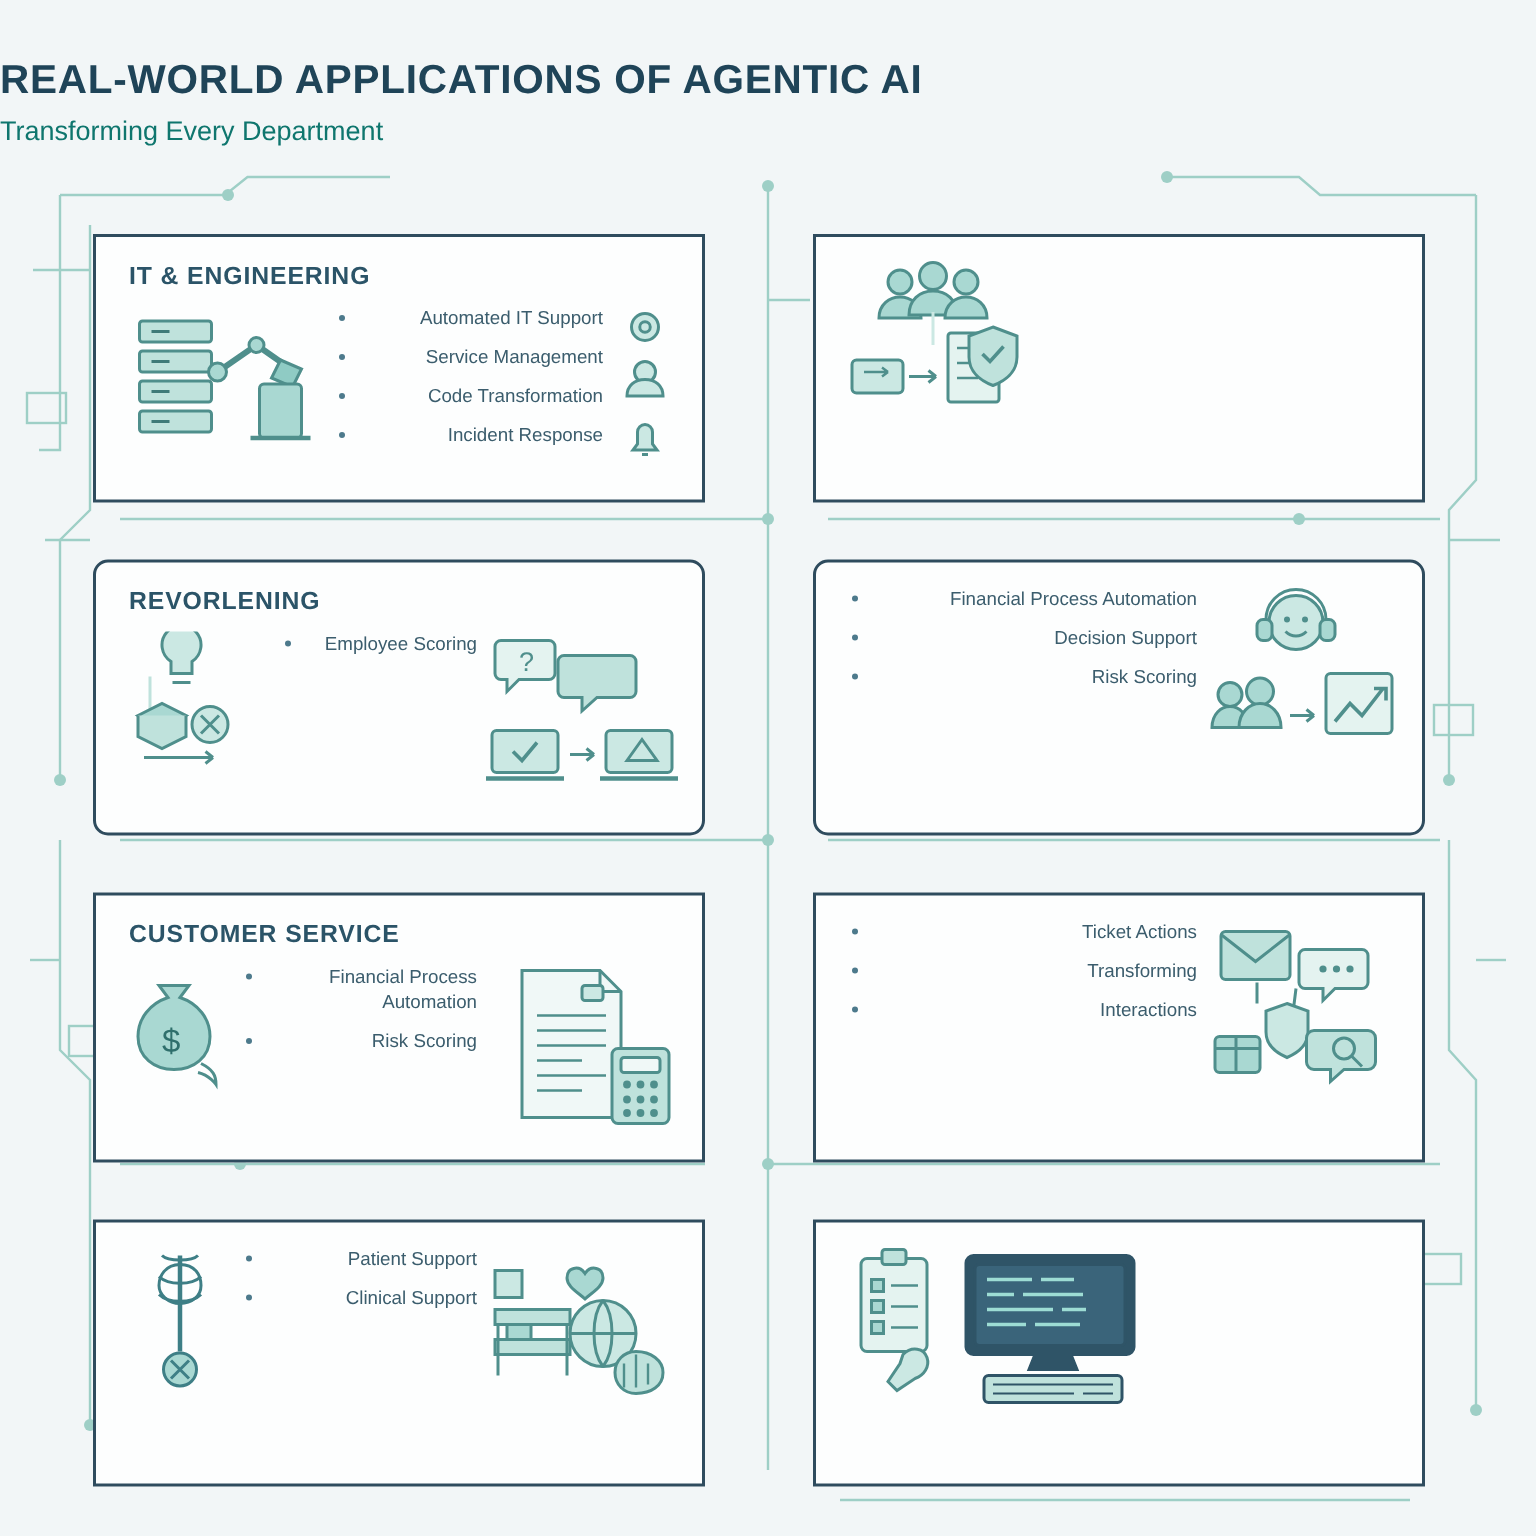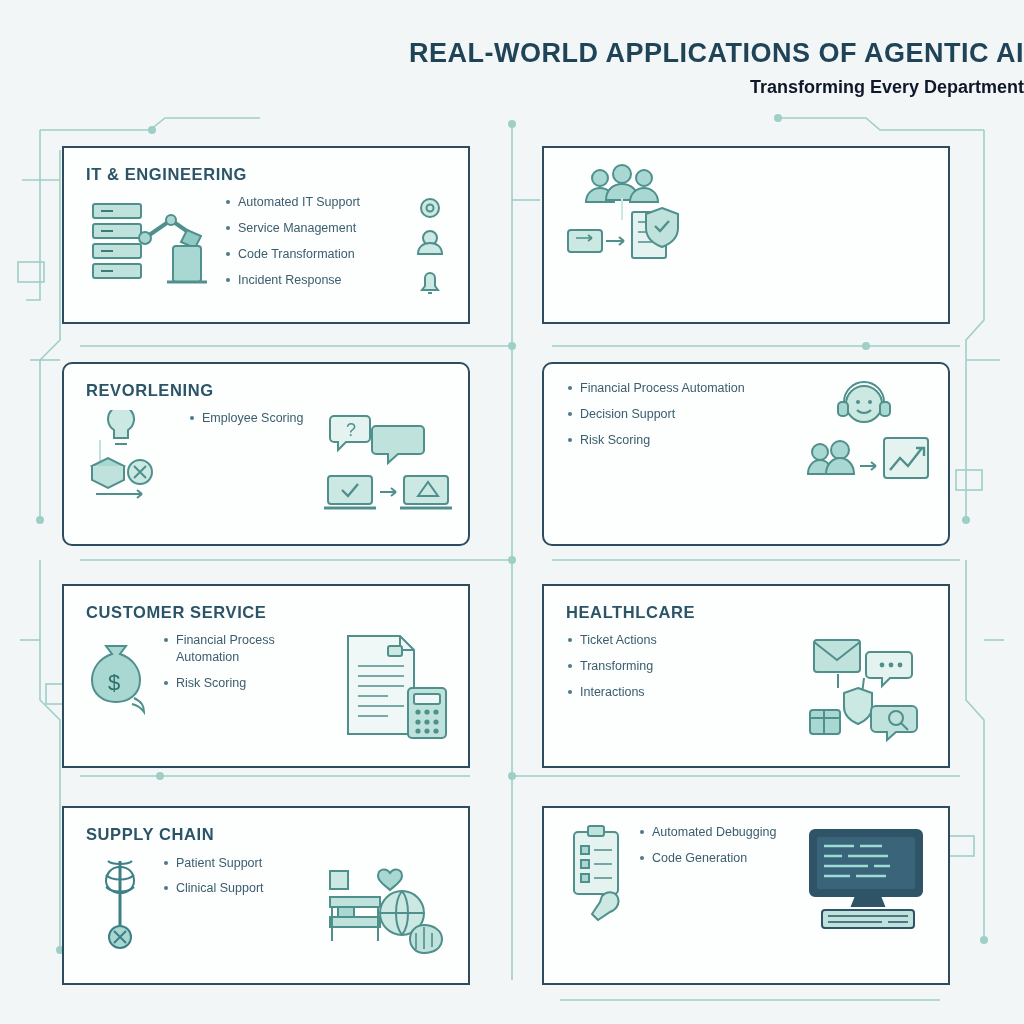--- a/index.html
+++ b/index.html
@@ -6,49 +6,49 @@
   body{
     width:1024px;height:1024px;
     background:#f2f6f7;
     font-family:"Liberation Sans", sans-serif;
     color:#2a4a5a;
     position:relative;
     overflow:hidden;
   }
   #circuit-bg{position:absolute;left:0;top:0;width:1024px;height:1024px;pointer-events:none;}
   .page{position:relative;width:1024px;height:1024px;box-sizing:border-box;}
-  .header{padding-top:38px;text-align:right;}
+  .header{padding-top:38px;text-align:left;}
   .title{
     font-size:27px;letter-spacing:0.5px;font-weight:bold;color:#1f4458;
     margin:0 0 8px 0;text-transform:uppercase;
   }
-  .subtitle{font-size:18px;color:#0f172a;margin:0;font-weight:bold;}
+  .subtitle{font-size:18px;color:#0f766e;margin:0;font-weight:normal;}
   .grid{
-    position:absolute;left:62px;top:146px;width:908px;
+    position:absolute;left:62px;top:156px;width:908px;
     display:grid;grid-template-columns:408px 408px;column-gap:72px;row-gap:38px;
   }
   .card{
     position:relative;
     border:2px solid #2f4c5e;
     background:#fdfefe;
     box-sizing:border-box;
     padding:16px 16px 14px 22px;
     min-height:178px;
     display:flex;flex-direction:column;
   }
   .card.tall{min-height:182px;border-radius:10px;}
   .card-title{
     font-size:16.5px;font-weight:bold;color:#2b5468;letter-spacing:0.6px;
     text-transform:uppercase;margin:0 0 10px 0;line-height:1.22;
   }
   .card-body{display:flex;flex:1;gap:6px;align-items:flex-start;}
   .bullets{list-style:none;margin:0;padding:0;flex:1;}
   .bullets li{
     font-size:12.5px;color:#3b5d6d;line-height:1.35;margin:0 0 9px 0;
-    padding-left:14px;position:relative;
+    padding-left:14px;position:relative;text-align:right;
   }
   .bullets li:before{
     content:"";position:absolute;left:2px;top:6px;width:4px;height:4px;border-radius:50%;
     background:#4d7a8c;
   }
   .art{width:128px;flex:0 0 128px;display:flex;align-items:center;justify-content:center;}
   .art.left{order:-1;margin-right:4px;}
   .art svg{display:block;}
 </style>
 </head>
@@ -279,21 +279,20 @@
               <circle cx="94" cy="99" r="2.6"></circle>
                 <circle cx="103" cy="99" r="2.6"></circle>
                 <circle cx="112" cy="99" r="2.6"></circle>
             </g>
           </svg>
         </div>
       </div>
     </div>
 
     <div class="card">
-      <h2 class="card-title">HEALTHLCARE</h2>
       <div class="card-body">
         <ul class="bullets">
           <li>Ticket Actions</li>
           <li>Transforming</li>
           <li>Interactions</li>
         </ul>
         <div class="art">
           <svg width="128" height="120" viewBox="0 0 128 120" fill="none" stroke="#4f8f8c" stroke-width="2">
             <rect x="10" y="8" width="46" height="32" rx="3" fill="#bfe2dc"></rect>
             <path d="M10 10l23 18 23-18"></path>
@@ -309,21 +308,20 @@
               <path d="M6 86h30M20 78v24"></path>
             <path d="M72 74h36a5 5 0 0 1 5 5v16a5 5 0 0 1-5 5H92l-9 8v-8H72a5 5 0 0 1-5-5V79a5 5 0 0 1 5-5z" fill="#bfe2dc"></path>
             <circle cx="92" cy="86" r="7"></circle>
               <path d="M97 91l7 7"></path>
           </svg>
         </div>
       </div>
     </div>
 
     <div class="card">
-      <h2 class="card-title">SUPPLY CHAIN</h2>
       <div class="card-body">
         <div style="width:70px;flex:0 0 70px">
           <svg width="70" height="102" viewBox="0 0 70 102" fill="none" stroke="#3e7f86" stroke-width="2">
             <path d="M34 6v64" stroke-width="3"></path>
             <path d="M34 12c-10 0-14 8-14 14s6 12 14 12 14-5 14-12-4-14-14-14z"></path>
             <path d="M20 20c6 6 22 6 28 0M20 32c6 6 22 6 28 0"></path>
             <path d="M22 6c4 4 20 4 24 0"></path>
             <circle cx="34" cy="82" r="11" fill="#a9d8d2"></circle>
               <path d="M28 76l12 12M40 76l-12 12"></path>
           </svg>
@@ -359,24 +357,20 @@
                 <rect x="15" y="22" width="8" height="8"></rect>
                 <rect x="15" y="36" width="8" height="8"></rect>
                 <rect x="15" y="50" width="8" height="8"></rect>
               </g>
             <g stroke-width="1.6">
                 <path d="M28 26h18M28 40h18M28 54h18"></path>
               </g>
             <path d="M36 72c6-6 14-4 16 2s-2 12-8 14l-12 8-6-6 8-12z" fill="#cbe8e3"></path>
           </svg>
         </div>
-        <ul class="bullets">
-          <li>Automated Debugging</li>
-          <li>Code Generation</li>
-        </ul>
         <div class="art">
           <svg width="128" height="112" viewBox="0 0 128 112" fill="none" stroke="#2f5467" stroke-width="2">
             <rect x="6" y="6" width="112" height="66" rx="5" fill="#2f5467"></rect>
             <rect x="12" y="12" width="100" height="54" rx="3" fill="#3a647a"></rect>
             <g stroke="#9ddcd4" stroke-width="2.4">
               <path d="M20 22h30M56 22h22M20 32h18M44 32h40M20 42h44M70 42h16M20 52h26M52 52h30"></path>
             </g>
             <path d="M52 72h24l4 10H48z" fill="#2f5467"></path>
             <rect x="18" y="86" width="92" height="18" rx="3" fill="#bfe2dc" stroke="#2f5467"></rect>
             <g stroke="#2f5467" stroke-width="1.4">

